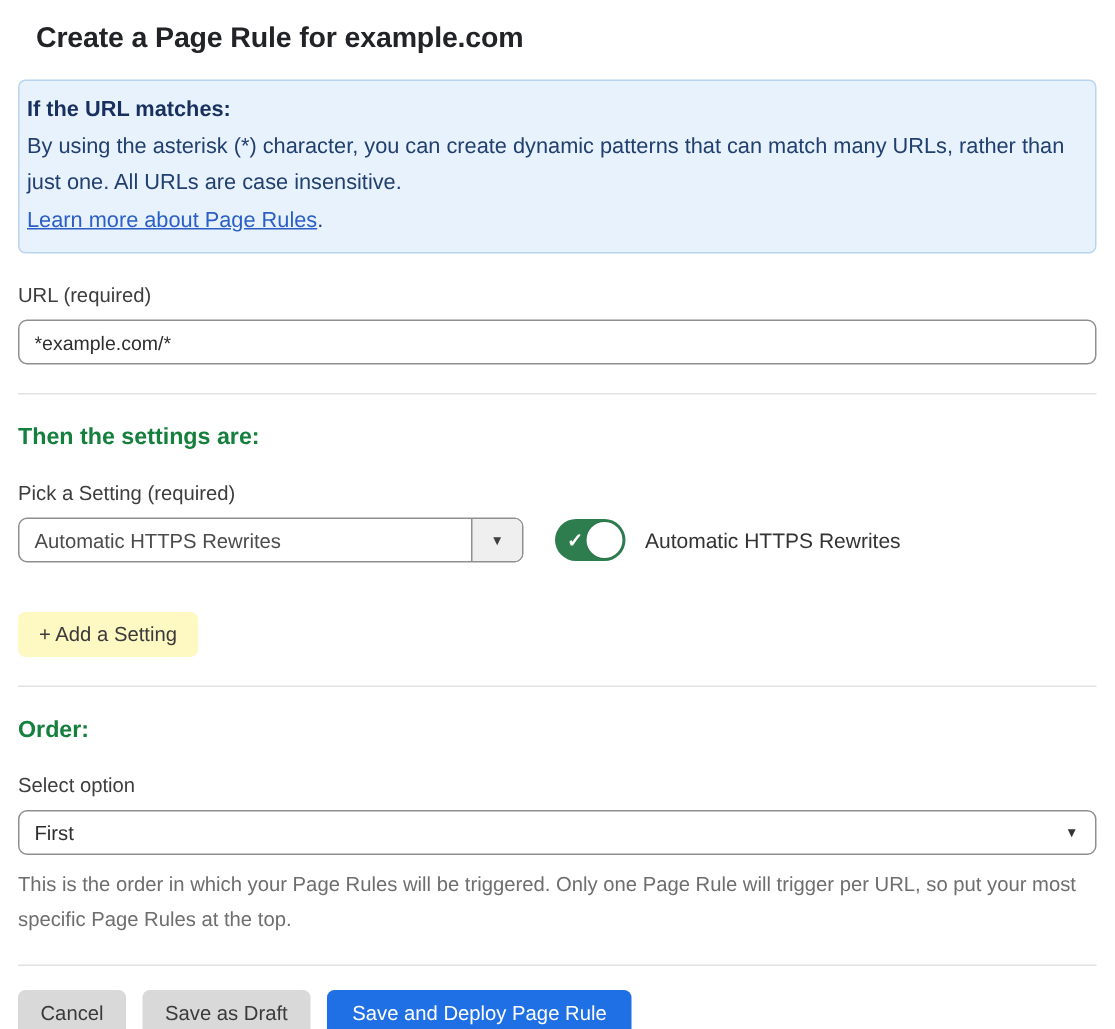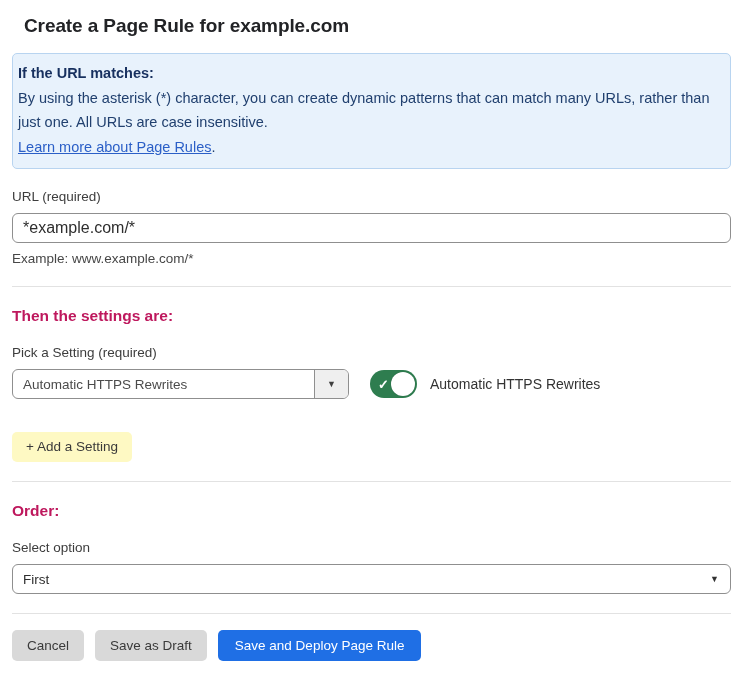--- a/index.html
+++ b/index.html
@@ -27,28 +27,28 @@
   .info-heading { font-weight:bold; color:#17305f; }
   .info-body { color:#21406f; }
   .info-link { color:#2b5fc7; text-decoration:underline; cursor:pointer;text-align:center; }
   .info-link-suffix { color:#21406f; }
 
   .field-label { font-size:13.5px; color:#3d3d3d; margin:20px 0 8px; line-height:16px; }
 
   .text-input {
     display:block; width:100%; box-sizing:border-box; height:30px;
     border:1px solid #8f8f8f; border-radius:6px;
-    padding:0 10px; font-size:16px; color:#2e2e2e;
+    padding:0 10px; font-size:13px; color:#2e2e2e;
     font-family:"Liberation Sans", sans-serif; background:#fff; outline:none;
   }
   .helper { font-size:13.5px; color:#474747; margin-top:8px; line-height:16px; }
 
   .divider { border:none; border-top:1px solid #e2e2e2; margin:19px 0 0; }
 
-  .section-heading { font-size:15.5px; font-weight:bold; color:#be185d; margin:19px 0 0; line-height:19px; }
+  .section-heading { font-size:15.5px; font-weight:bold; color:#15803d; margin:19px 0 0; line-height:19px; }
 
   .setting-row { display:flex; align-items:center; margin-top:0;text-align:right; }
 
   .custom-select {
     display:flex; width:337px; height:30px; box-sizing:border-box;
     border:1px solid #8f8f8f; border-radius:6px; overflow:hidden; background:#fff;
     cursor:pointer;
   }
   .custom-select .select-value {
     flex:1; display:flex; align-items:center; padding:0 10px;
@@ -113,21 +113,20 @@
   <div class="info-box">
     <div class="info-heading">If the URL matches:</div>
     <div class="info-body">By using the asterisk (*) character, you can create dynamic patterns that can match many URLs, rather than just one. All URLs are case insensitive.</div>
     <div>
       <a class="info-link">Learn more about Page Rules</a><span class="info-link-suffix">.</span>
     </div>
   </div>
 
   <div class="field-label">URL (required)</div>
   <input class="text-input" type="text" value="*example.com/*" style="">
-  <div class="helper">Example: www.example.com/*</div>
 
   <hr class="divider">
 
   <h2 class="section-heading">Then the settings are:</h2>
 
   <div class="field-label">Pick a Setting (required)</div>
 
   <div class="setting-row">
     <div class="custom-select">
       <div class="select-value">Automatic HTTPS Rewrites</div>
@@ -150,20 +149,21 @@
 
   <h2 class="section-heading">Order:</h2>
 
   <div class="field-label">Select option</div>
 
   <div class="order-select">
     <span>First</span>
     <span class="caret-icon">▼</span>
   </div>
 
+  <div class="helper-gray">This is the order in which your Page Rules will be triggered. Only one Page Rule will trigger per URL, so put your most specific Page Rules at the top.</div>
 
   <hr class="divider">
 
   <div class="actions">
     <button class="btn btn-gray">Cancel</button>
     <button class="btn btn-gray">Save as Draft</button>
     <button class="btn btn-primary">Save and Deploy Page Rule</button>
   </div>
 
 </div>

